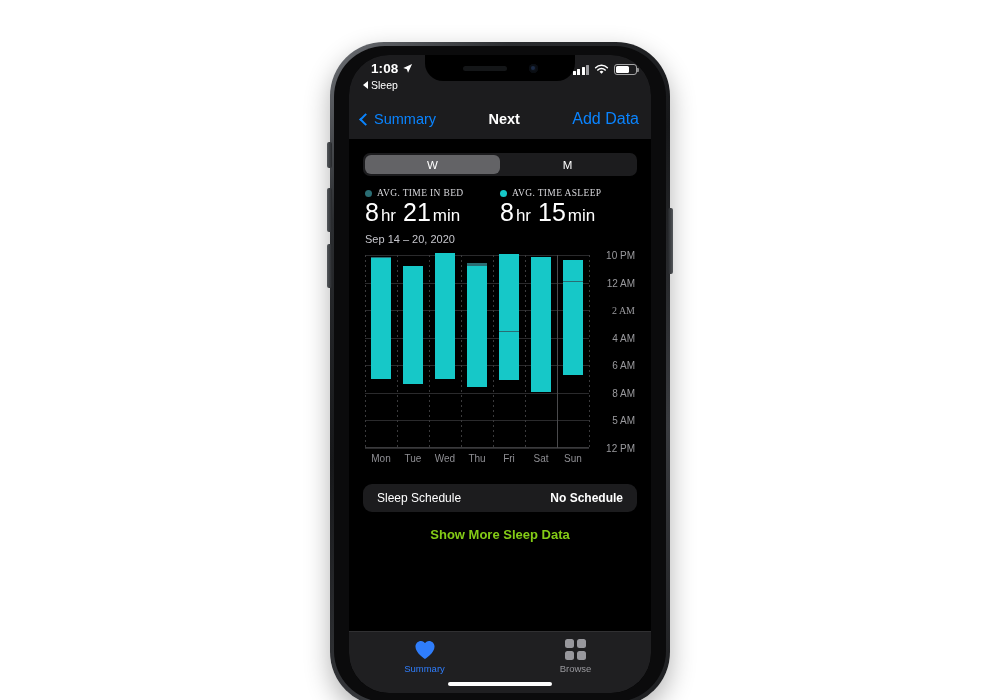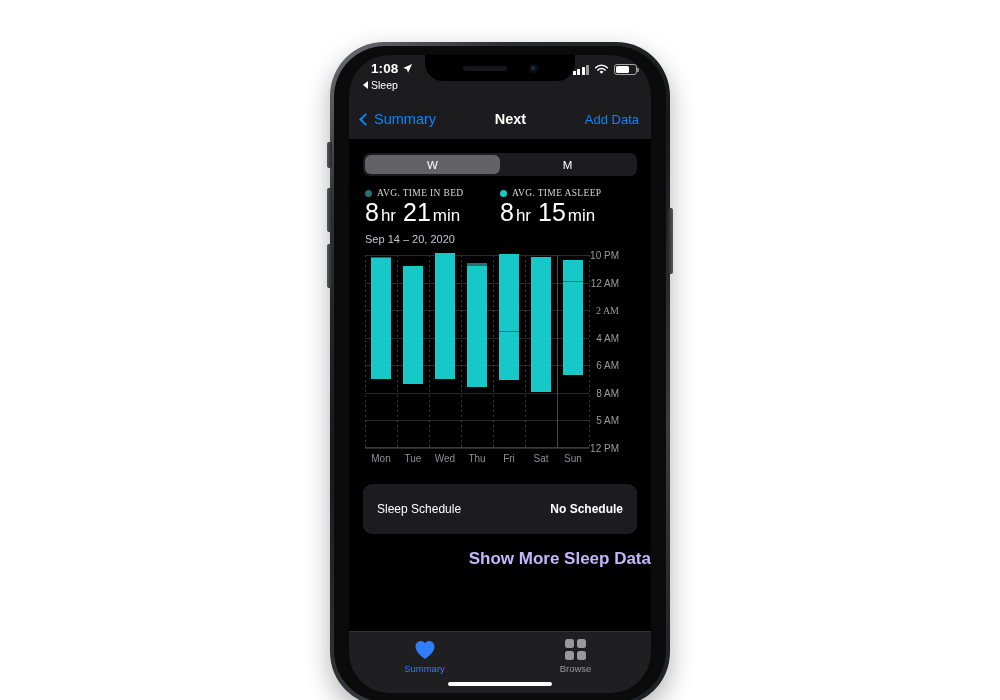--- a/index.html
+++ b/index.html
@@ -97,21 +97,21 @@
     position: absolute; top: 44px; left: 0; right: 0; height: 40px;
     background: #1c1c1e;
     display: flex; align-items: center; justify-content: space-between;
     padding: 0 12px;
     z-index: 25;
   }
   .nav-back { display: flex; align-items: center; gap: 2px; color: #0a84ff; font-size: 14.5px; cursor: pointer; }
   .chev { width: 9px; height: 9px; border-left: 2.1px solid #0a84ff; border-bottom: 2.1px solid #0a84ff;
           transform: rotate(45deg); margin-right: 2px; }
   .nav-title { color: #fff; font-size: 14.5px; font-weight: 700; }
-  .nav-action { color: #0a84ff; font-size: 13px; cursor: pointer; }
+  .nav-action { color: #0a84ff; font-size: 16px; cursor: pointer; }
 
   
   .content { position: absolute; top: 84px; left: 0; right: 0; bottom: 0; background: #000; }
 
   
   .segmented {
     margin: 14px 14px 0 14px; height: 23px;
     background: #1c1c1e; border-radius: 7px;
     display: flex; padding: 2px;
   }
@@ -134,37 +134,37 @@
 
   
   .chart-wrap { position: relative; margin: 10px 16px 0 16px; height: 215px; }
   .plot { position: absolute; left: 0; top: 0; right: 46px; bottom: 22px; }
   .gl-h { position: absolute; left: 0; right: 0; height: 1px; background: #2a2a2c; }
   .gl-v { position: absolute; top: 0; bottom: 0; width: 1px;
           background: repeating-linear-gradient(to bottom,#3a3a3c 0 2px,transparent 2px 5px); }
   .gl-v.solid { background: #4a4a4c; }
   .axis-base { position: absolute; left: 0; right: 0; bottom: 0; height: 1px; background: #3a3a3c; }
   .ylabels { position: absolute; right: 0; top: 0; bottom: 22px; width: 44px; }
-  .ylab { position: absolute; right: 16px; color: #9a9a9e; font-size: 10px; transform: translateY(-50%); white-space: nowrap; }
+  .ylab { position: absolute; right: 0; color: #9a9a9e; font-size: 10px; transform: translateY(-50%); white-space: nowrap; }
   .xlabels { position: absolute; left: 0; right: 46px; bottom: 0; height: 20px; }
   .xlab { position: absolute; top: 3px; color: #8e8e93; font-size: 10px; transform: translateX(-50%); }
   .bar { position: absolute; background: #16c8c8; }
   .bar .inbed { position: absolute; left: 0; right: 0; background: #2a6d73; }
   .bar .divider { position: absolute; left: 0; right: 0; height: 1px; background: #2a6d73; }
 
   
   .card-row {
-    margin: 14px 14px 0 14px; height: 50px; background: #1c1c1e; border-radius: 9px;
+    margin: 14px 14px 0 14px; height: 28px; background: #1c1c1e; border-radius: 9px;
     display: flex; align-items: center; justify-content: space-between; padding: 0 14px;
     cursor: pointer;
   }
   .card-row .k { color: #fff; font-size: 12px; }
   .card-row .v { color: #fff; font-size: 12px; font-weight: 700; }
 
-  .show-more { text-align: right; color: #c4b5fd; font-size: 17px; font-weight: 700;
+  .show-more { text-align: center; color: #84cc16; font-size: 13px; font-weight: 700;
                padding: 15px 0 13px 0; cursor: pointer; }
 
   
   .section { background: #1c1c1e; border-radius: 14px 14px 0 0; margin-top: 4px; padding: 16px 16px 0 16px;
              min-height: 120px; }
   .section-title { color: #fff; font-size: 18px; font-weight: 700; }
   .sched-card { margin-top: 12px; background: #2c2c2e; border-radius: 10px 10px 0 0; padding: 10px 14px 16px 14px; }
   .sched-next { color: #16c8c8; font-size: 13px; font-weight: 700; }
 
   

